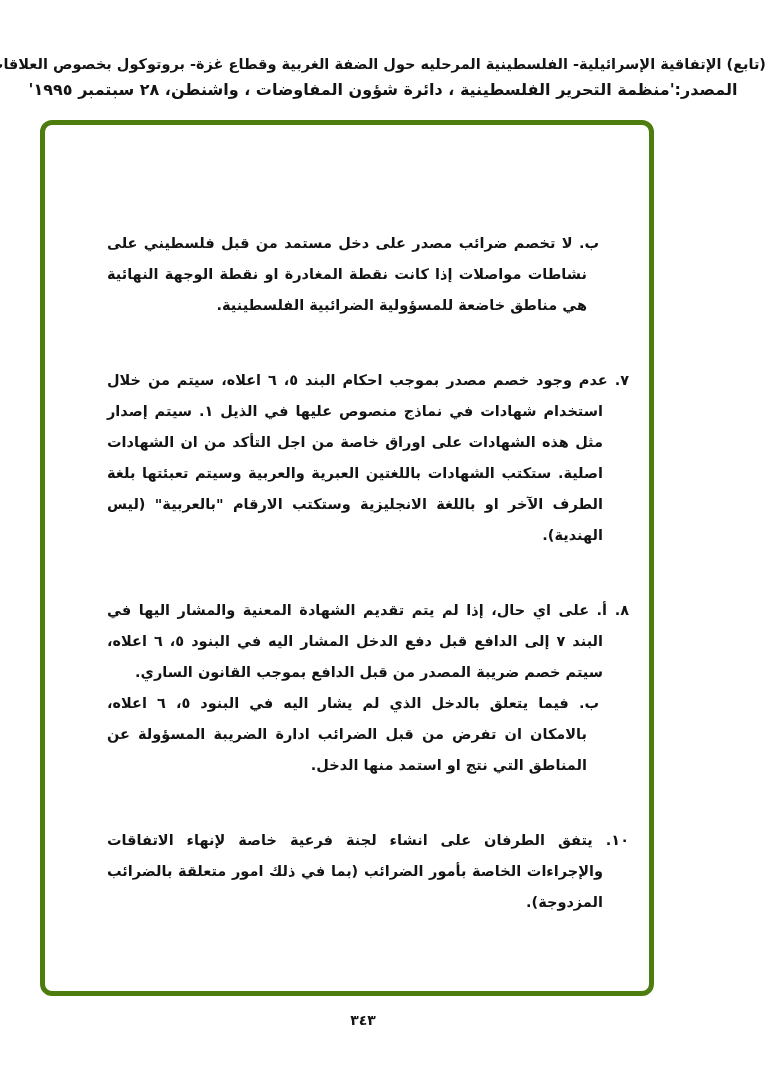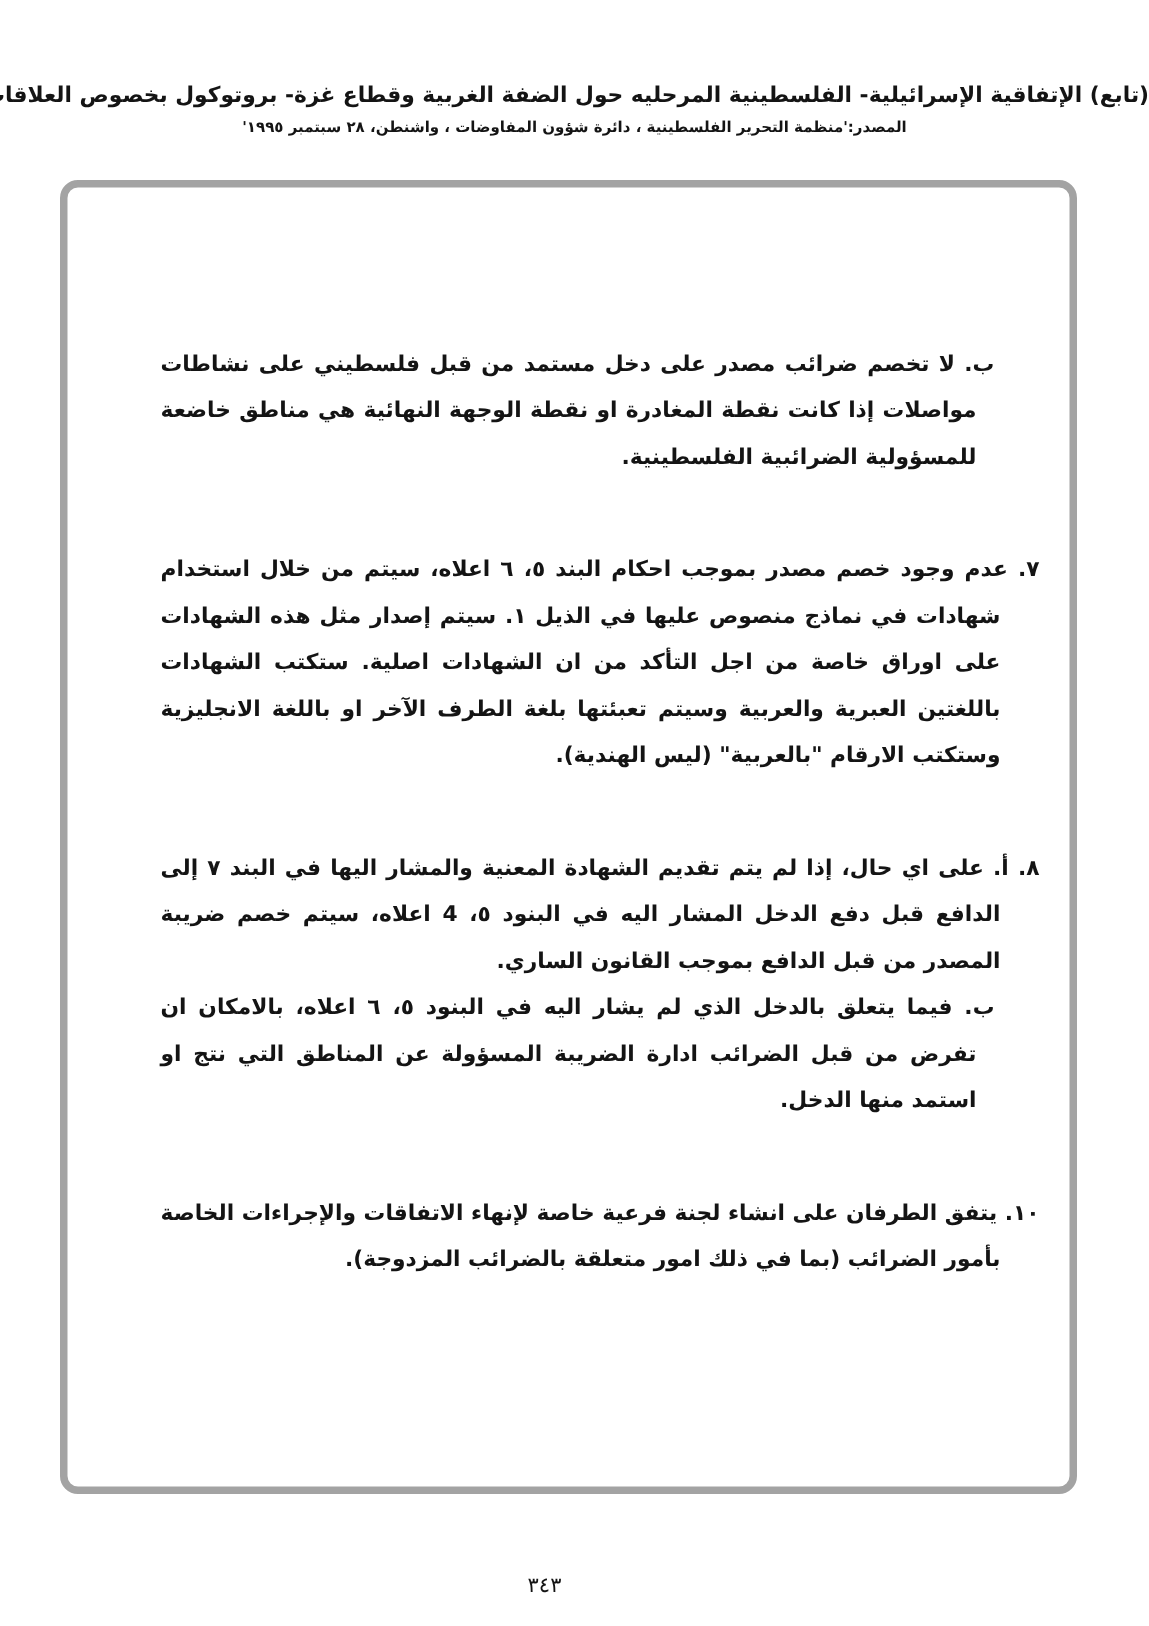--- a/index.html
+++ b/index.html
@@ -26,33 +26,33 @@
     text-align: center;
   }
   .doc-title {
     font-size: 14.5px;
     font-weight: bold;
     white-space: nowrap;
     letter-spacing: 0;
   }
   .doc-source {
     margin-top: 8px;
-    font-size: 10px;
+    font-size: 16px;
     font-weight: bold;
   }
 
   
   .content-frame {
     position: absolute;
     left: 40px;
     top: 120px;
-    width: 678px;
+    width: 614px;
     height: 876px;
     box-sizing: border-box;
-    border: 5px solid #a3a3a3;
+    border: 5px solid #4d7c0f;
     border-radius: 12px;
     background: #ffffff;
   }
 
   
   .frame-content {
     position: absolute;
     top: 103px;
     right: 20px;
     left: 62px;
@@ -80,36 +80,35 @@
   }
 
   
   .page-number {
     position: absolute;
     top: 1012px;
     left: 0;
     width: 726px;
     text-align: center;
     font-size: 14px;
-    font-weight: normal;
+    font-weight: bold;
     direction: rtl;
-    margin-top: 37px;
   }
 </style>
 </head>
 <body>
 
 <header class="doc-header">
   <div class="doc-title">(تابع) الإتفاقية الإسرائيلية- الفلسطينية المرحليه حول الضفة الغربية وقطاع غزة- بروتوكول بخصوص العلاقات الاقتصادية</div>
   <div class="doc-source">المصدر:'منظمة التحرير الفلسطينية ، دائرة شؤون المفاوضات ، واشنطن، ٢٨ سبتمبر ١٩٩٥'</div>
 </header>
 
 <div class="content-frame">
   <div class="frame-content">
     <p class="para para-sub">ب. لا  تخصم ضرائب مصدر على دخل مستمد من قبل فلسطيني على نشاطات مواصلات إذا كانت نقطة المغادرة او نقطة  الوجهة النهائية هي مناطق خاضعة للمسؤولية الضرائبية الفلسطينية.</p>
     <p class="para para-main">٧.  عدم وجود خصم مصدر بموجب احكام البند ٥، ٦ اعلاه، سيتم من خلال استخدام شهادات في نماذج منصوص عليها في الذيل ١. سيتم إصدار مثل هذه الشهادات على اوراق خاصة من اجل التأكد من ان الشهادات اصلية. ستكتب الشهادات  باللغتين العبرية والعربية وسيتم تعبئتها بلغة الطرف الآخر او باللغة الانجليزية وستكتب الارقام "بالعربية" (ليس الهندية).</p>
-    <p class="para para-main">٨.  أ. على اي حال، إذا لم يتم تقديم الشهادة المعنية والمشار اليها في البند ٧ إلى الدافع قبل دفع الدخل المشار اليه في البنود ٥، 4 اعلاه، سيتم خصم  ضريبة المصدر من قبل الدافع بموجب القانون الساري.</p>
+    <p class="para para-main">٨.  أ. على اي حال، إذا لم يتم تقديم الشهادة المعنية والمشار اليها في البند ٧ إلى الدافع قبل دفع الدخل المشار اليه في البنود ٥، ٦ اعلاه، سيتم خصم  ضريبة المصدر من قبل الدافع بموجب القانون الساري.</p>
     <p class="para para-sub">ب. فيما يتعلق بالدخل  الذي لم يشار اليه في  البنود ٥، ٦ اعلاه، بالامكان ان تفرض من قبل الضرائب ادارة الضريبة المسؤولة عن المناطق التي نتج او استمد منها الدخل.</p>
     <p class="para para-main">١٠.    يتفق الطرفان على انشاء لجنة فرعية خاصة  لإنهاء الاتفاقات والإجراءات الخاصة بأمور الضرائب (بما في ذلك امور متعلقة بالضرائب المزدوجة).</p>
   </div>
 </div>
 
 <div class="page-number">٣٤٣</div>
 
 </body></html>

